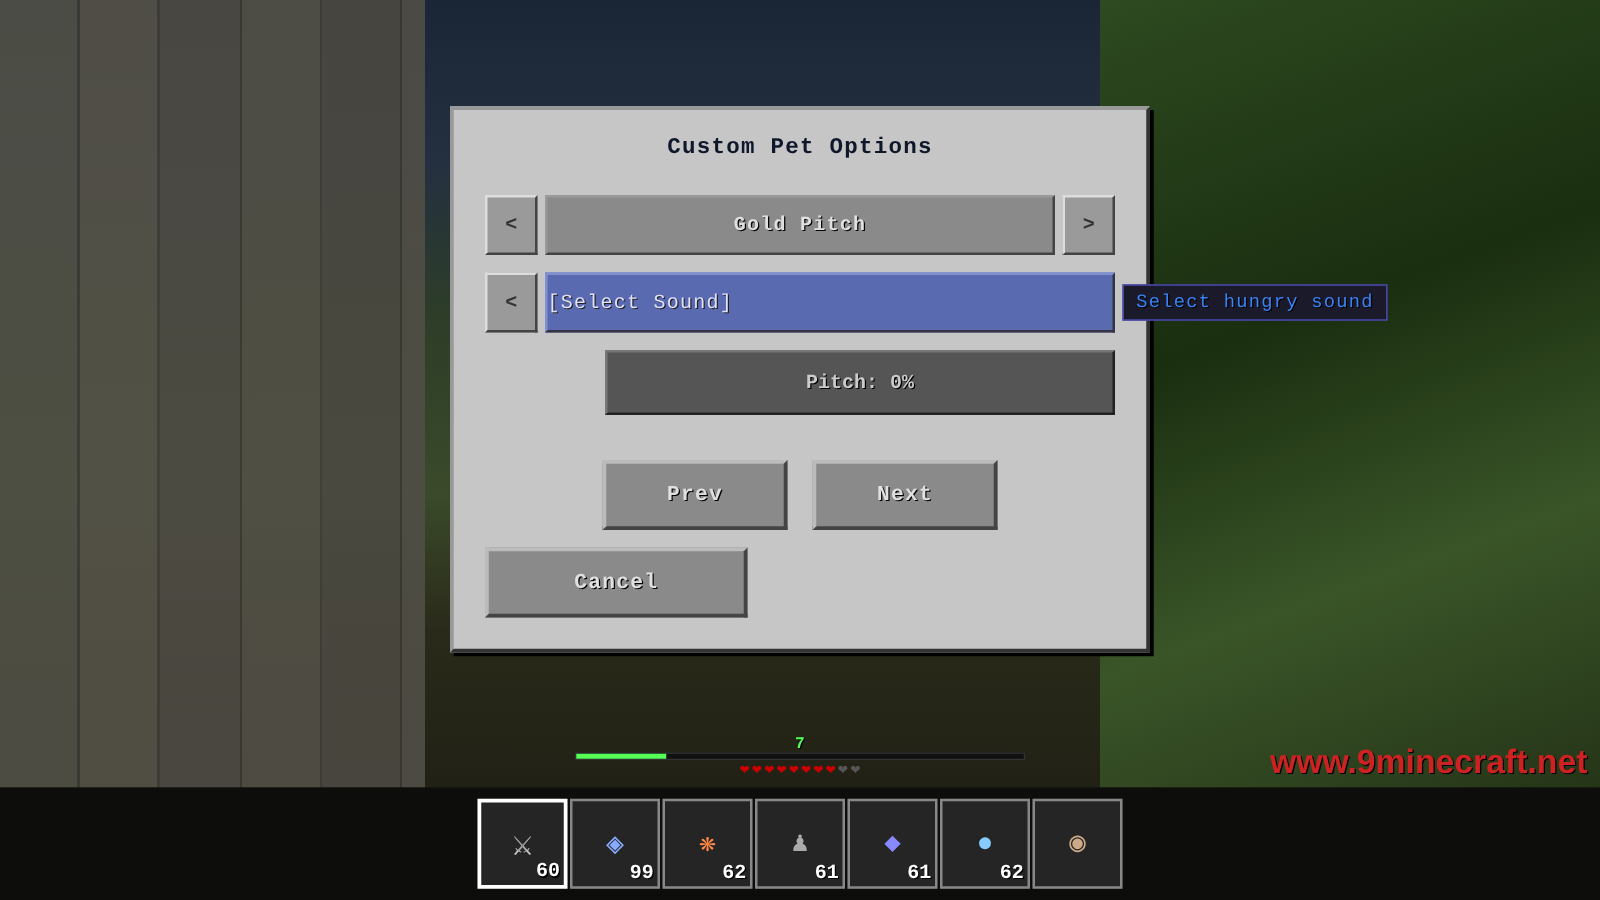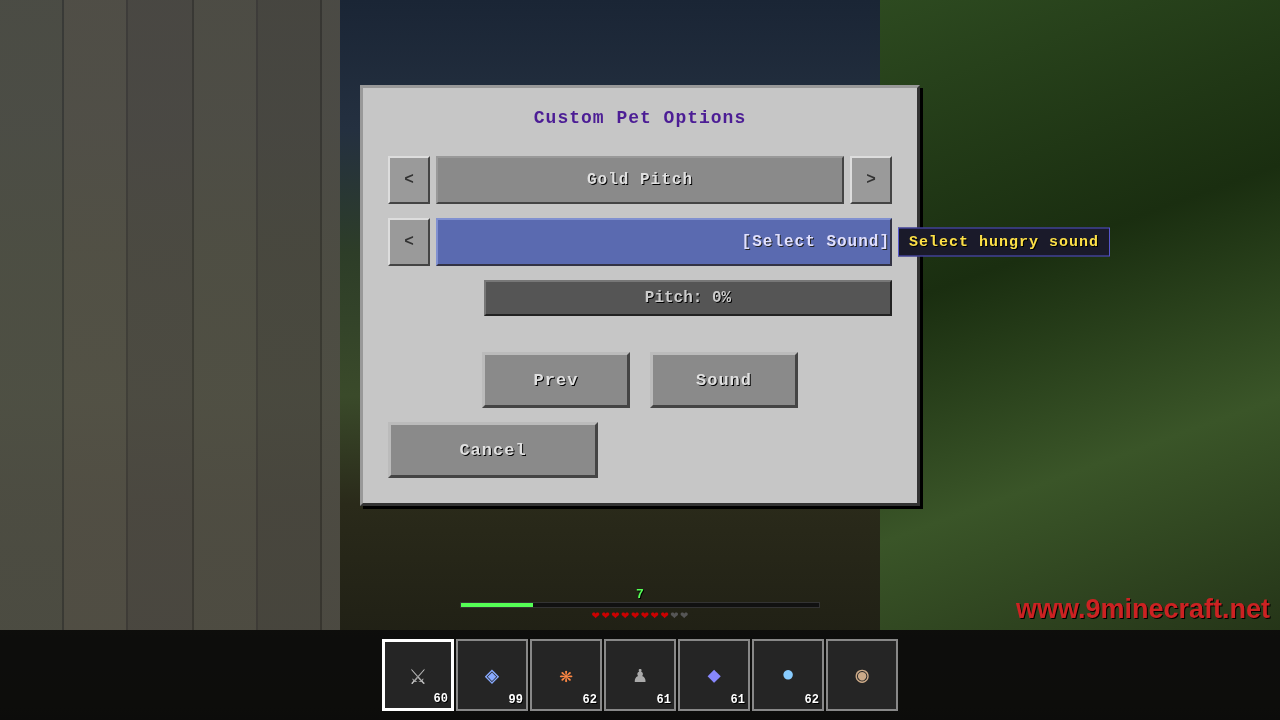--- a/index.html
+++ b/index.html
@@ -96,21 +96,21 @@
     .hotbar-slot.active {
       border-color: #fff;
       border-width: 3px;
     }
 
     .slot-count {
       position: absolute;
       bottom: 2px;
       right: 3px;
       color: #fff;
-      font-size: 12px;
+      font-size: 16px;
       font-weight: bold;
       text-shadow: 1px 1px #000;
     }
 
     
     .watermark {
       position: absolute;
       bottom: 95px;
       right: 10px;
       z-index: 10;
@@ -135,21 +135,21 @@
       border-right-color: #333;
       border-bottom-color: #333;
       padding: 20px 25px 25px;
       z-index: 20;
       box-shadow: 3px 3px 0 #000;
     }
 
     .dialog-title {
       text-align: center;
       font-size: 18px;
-      color: #4c1d95;
+      color: #0f172a;
       margin-bottom: 28px;
       font-family: 'Courier New', Courier, monospace;
       font-weight: bold;
       letter-spacing: 1px;
     }
 
     
     .selector-row {
       display: flex;
       align-items: center;
@@ -202,52 +202,52 @@
       flex: 1;
       height: 48px;
       background: #5a6ab0;
       border: 2px solid #333;
       border-top-color: #8090d0;
       border-left-color: #8090d0;
       border-right-color: #334;
       border-bottom-color: #334;
       display: flex;
       align-items: center;
-      justify-content: flex-end;
+      justify-content: flex-start;
       color: #e0e0ff;
       font-size: 16px;
       font-family: 'Courier New', Courier, monospace;
-      font-weight: bold;
+      font-weight: normal;
       text-shadow: 1px 1px #222;
       letter-spacing: 1px;
       cursor: pointer;
       position: relative;
     }
 
     
     .tooltip {
       position: absolute;
       left: 100%;
       top: 50%;
       transform: translateY(-50%);
       margin-left: 8px;
       background: #1a1a2a;
       border: 1px solid #5555cc;
-      color: #fde047;
+      color: #3b82f6;
       font-size: 15px;
       font-family: 'Courier New', Courier, monospace;
       padding: 5px 10px;
       white-space: nowrap;
       z-index: 30;
       text-shadow: 1px 1px #000;
     }
 
     
     .mc-pitch-display {
-      height: 36px;
+      height: 52px;
       background: #555;
       border: 2px solid #333;
       border-top-color: #777;
       border-left-color: #777;
       border-right-color: #222;
       border-bottom-color: #222;
       display: flex;
       align-items: center;
       justify-content: center;
       color: #ccc;
@@ -337,21 +337,21 @@
     </div>
   </div>
 
   <div class="pitch-row">
     <div class="pitch-spacer"></div>
     <div class="mc-pitch-display pitch-fill">Pitch: 0%</div>
   </div>
 
   <div class="btn-row">
     <button class="mc-btn">Prev</button>
-    <button class="mc-btn">Sound</button>
+    <button class="mc-btn">Next</button>
   </div>
 
   <div class="btn-row-2">
     <button class="mc-btn mc-btn-wide">Cancel</button>
   </div>
 </div>
 
 <div style="position:absolute; bottom:97px; left:50%; transform:translateX(-50%); z-index:5; display:flex; gap:2px;">
   <span style="color:#c00;font-size:13px;">❤</span>
   <span style="color:#c00;font-size:13px;">❤</span>

